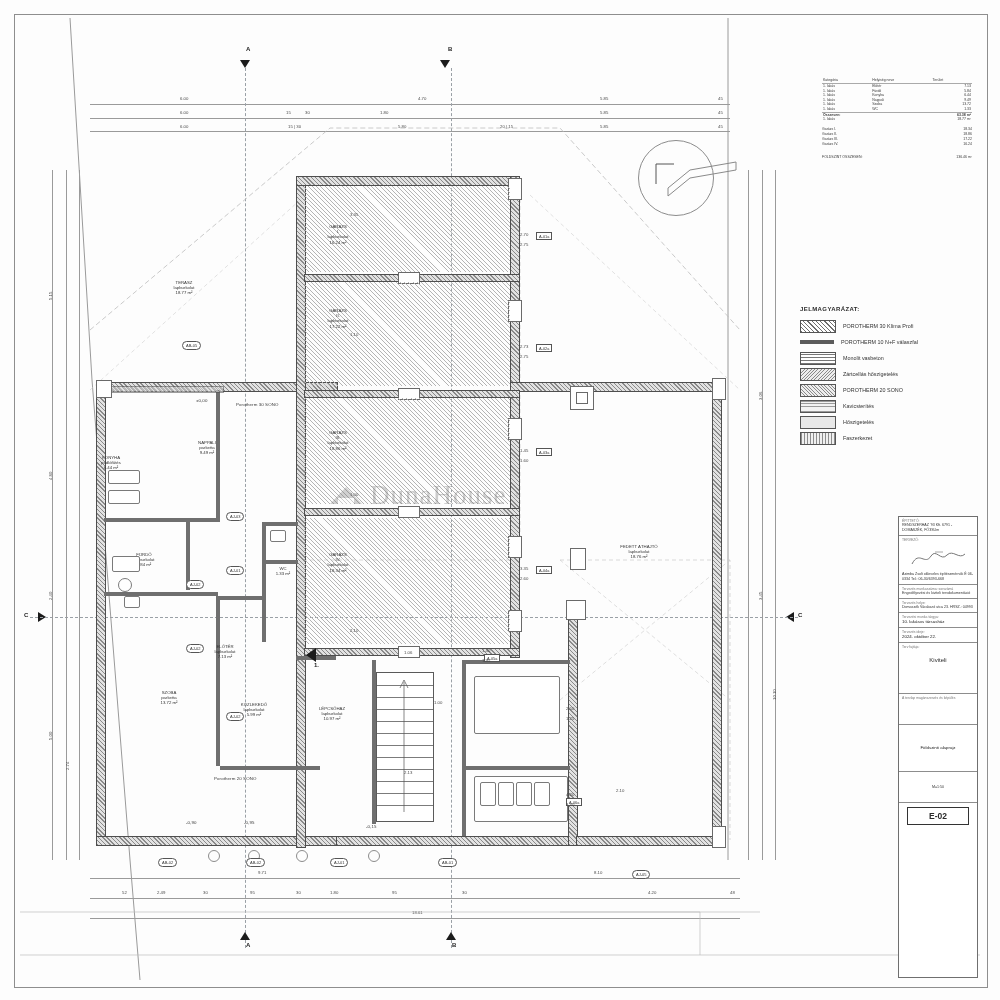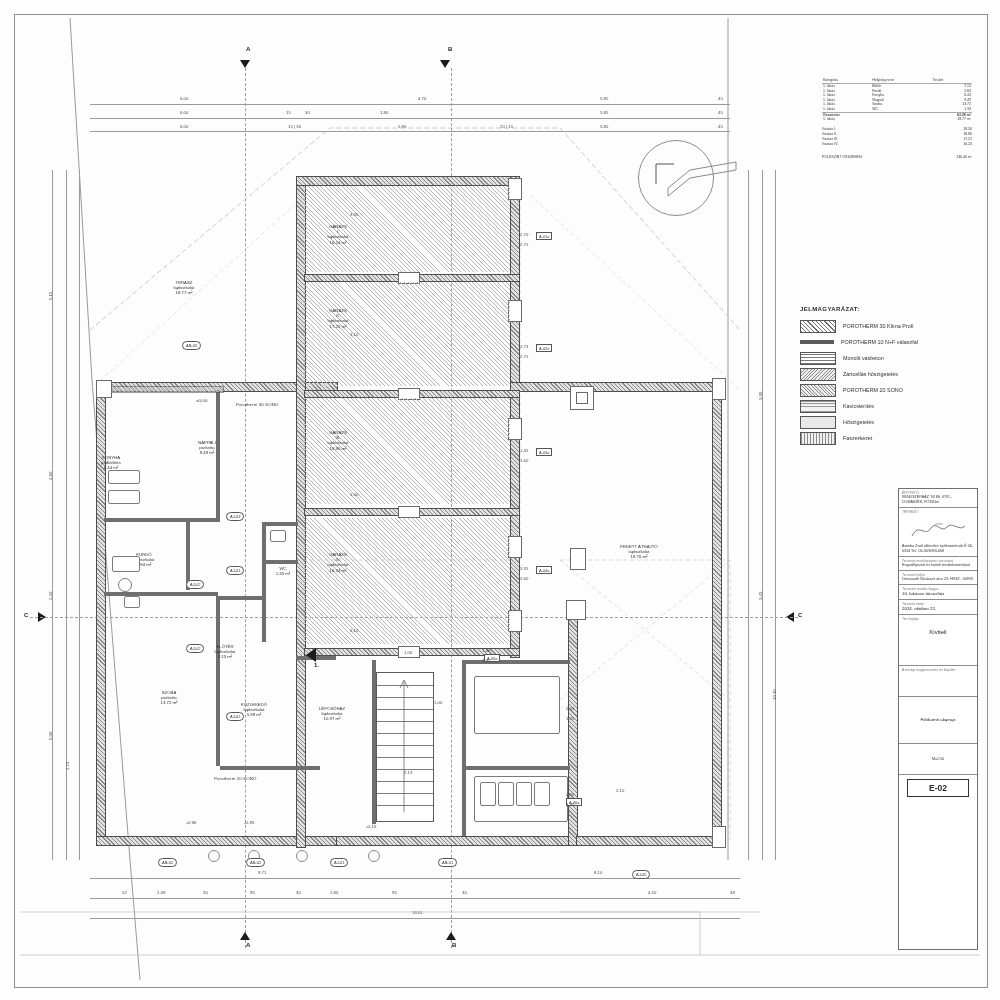--- a/index.html
+++ b/index.html
@@ -55,21 +55,21 @@
   #schedule{position:absolute;left:822px;top:78px;width:150px;font-size:3.6px;line-height:4.6px;color:#3a3a3a;}
   #schedule table{border-collapse:collapse;width:100%;}
   #schedule th{font-weight:normal;text-align:left;border-bottom:0.5px solid #aaa;padding:0 1px 0.5px 1px;font-size:3.5px;}
   #schedule td{padding:0 1px;font-size:3.5px;}
   #schedule td.n{text-align:right;}
   #schedule .tot td{border-top:0.5px solid #aaa;font-weight:bold;}
   #schedule .foot{margin-top:5px;font-size:3.5px;line-height:5px;}
   #schedule .foot div{display:flex;justify-content:space-between;}
 
   
-  #tb{position:absolute;left:898px;top:488px;width:78px;height:460px;border:0.8px solid #6f6f6f;background:#fff;}
+  #tb{position:absolute;left:898px;top:516px;width:78px;height:460px;border:0.8px solid #6f6f6f;background:#fff;}
   #tb .cell{border-bottom:0.6px solid #8d8d8d;padding:2px 3px;}
   #tb .k{font-size:3.4px;color:#777;}
   #tb .v{font-size:4.4px;color:#222;line-height:6px;}
   #tb .vs{font-size:3.6px;color:#333;line-height:5px;}
   #tb .big{font-size:6px;text-align:center;padding:8px 3px;}
   #tb .code{font-size:8.5px;font-weight:bold;text-align:center;border:1px solid #333;margin:4px 8px;padding:3px 0;}
   #tb .sign{height:30px;display:flex;align-items:center;justify-content:center;}
   #tb .sign svg{opacity:.8;}
 
   
@@ -433,20 +433,25 @@
   <div class="dim" style="left:520px;top:576px;">2.60</div>
   <div class="dim" style="left:350px;top:212px;">3.35</div>
   <div class="dim" style="left:350px;top:332px;">1.10</div>
   <div class="dim" style="left:350px;top:492px;">1.00</div>
   <div class="dim" style="left:350px;top:628px;">2.10</div>
   <div class="dim" style="left:404px;top:650px;">1.06</div>
   <div class="dim" style="left:404px;top:770px;">2.13</div>
   <div class="dim" style="left:434px;top:700px;">1.00</div>
   <div class="dim" style="left:616px;top:788px;">2.10</div>
 
+  <div id="wm">
+    <div class="logo"></div>
+    <div class="wt">DunaHouse</div>
+    <div class="reg">®</div>
+  </div>
 
   <div id="schedule">
     <table>
       <thead>
         <tr>
           <th>Kategória</th>
           <th>Helyiség neve</th>
           <th>Terület</th>
         </tr>
       </thead>

